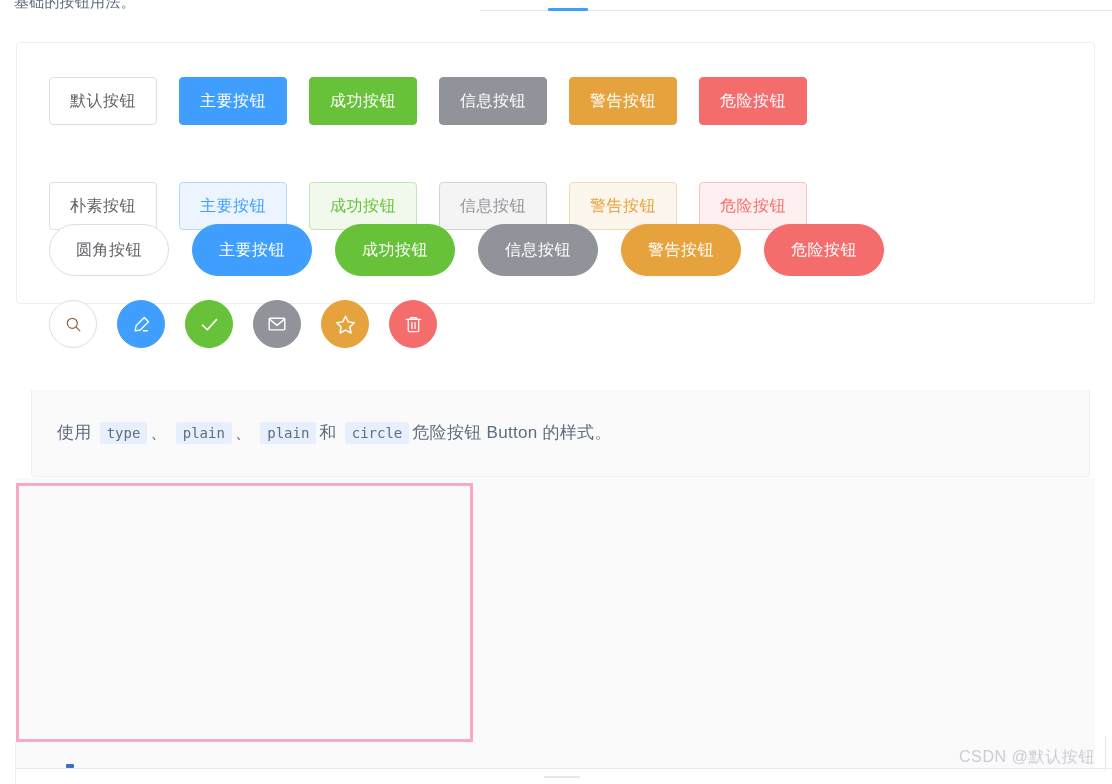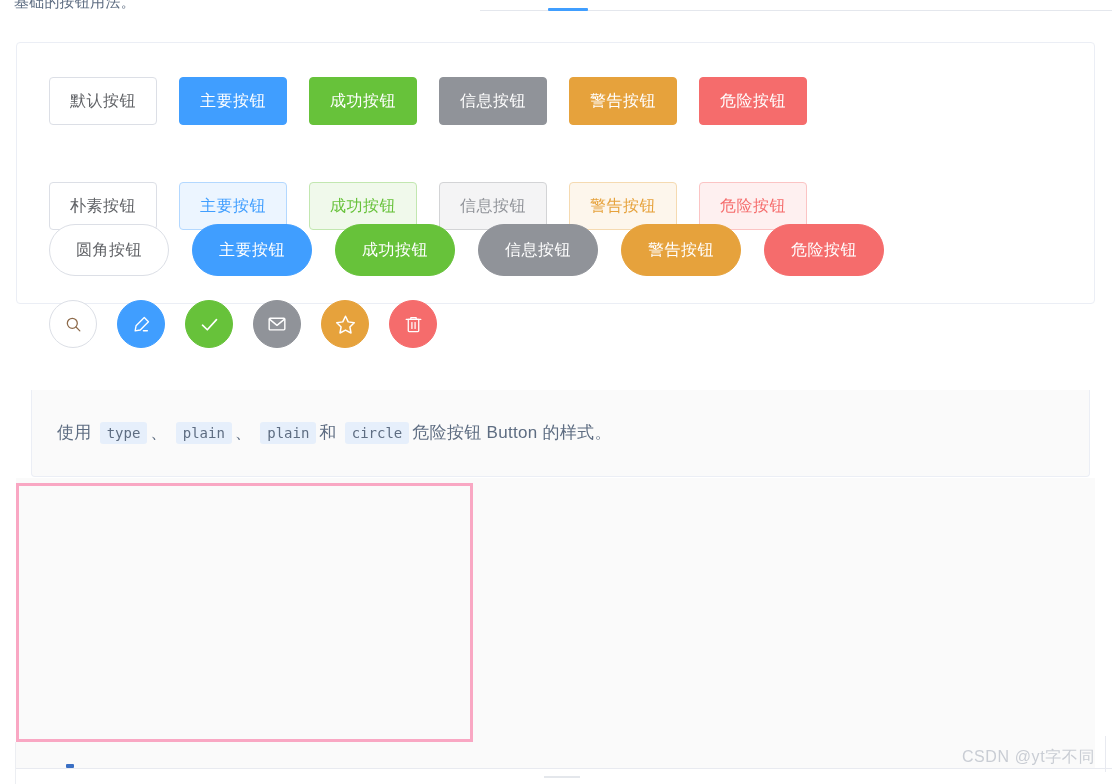--- a/index.html
+++ b/index.html
@@ -360,13 +360,13 @@
   
 </div>
 <div id="code-highlight-frame" style="border-color: rgb(249, 167, 195);"></div>
 
 <div id="bottom-rule"></div>
 <div id="bottom-left-edge"></div>
 <div id="bottom-partial-mark"></div>
 <div id="bottom-white-strip"></div>
 <div id="bottom-hint-dots"></div>
 <div id="right-edge-line"></div>
-<div id="watermark">CSDN @yt字不同</div>
+<div id="watermark">CSDN @默认按钮</div>
 
 </body></html>

